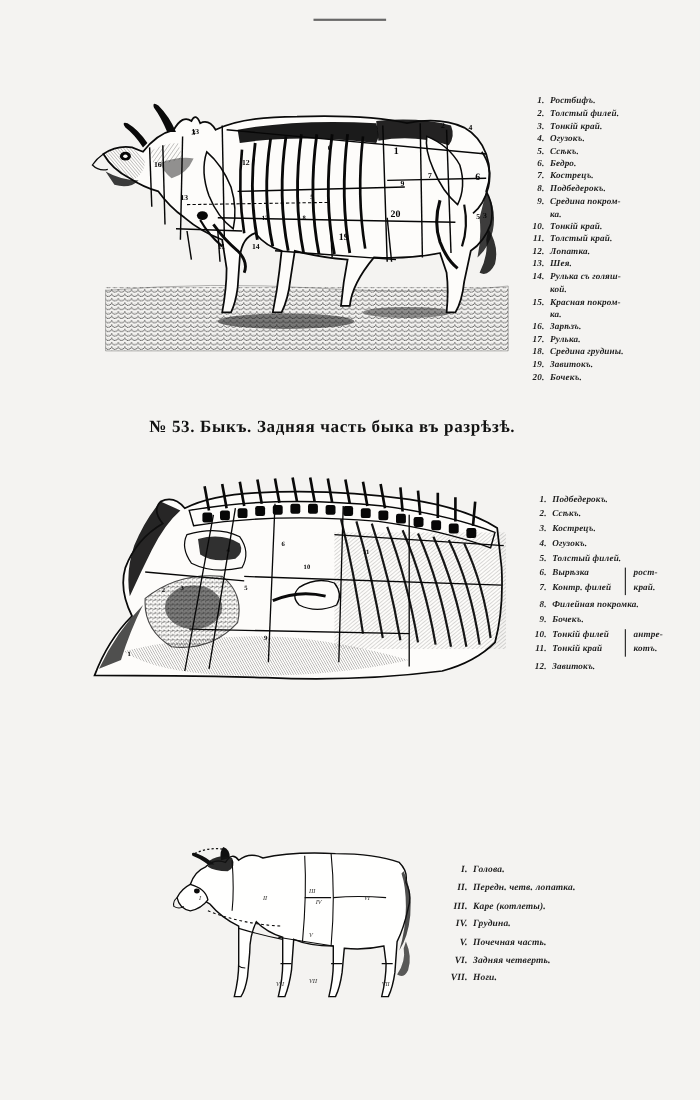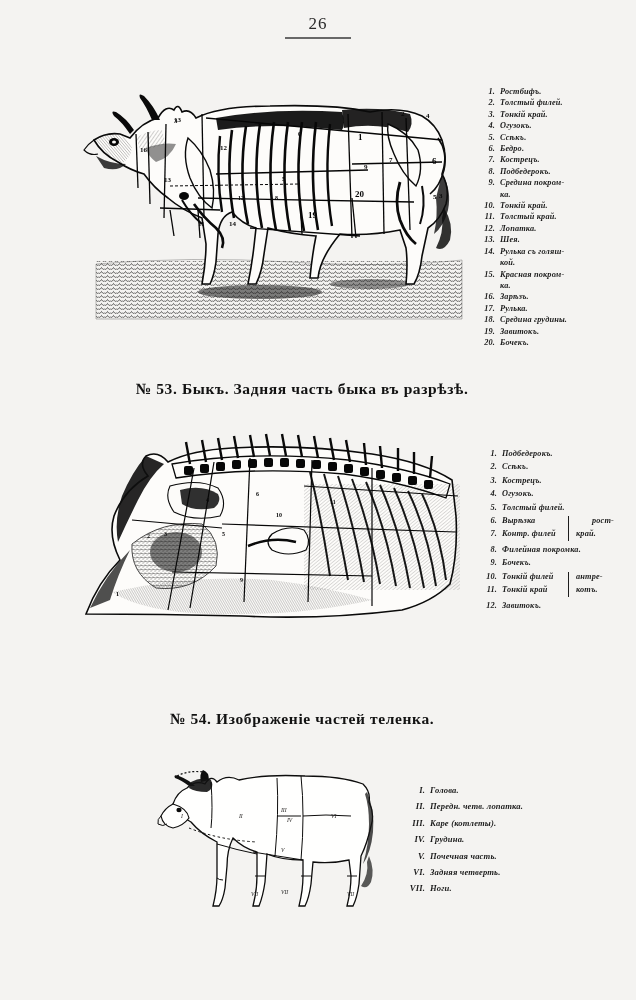--- a/index.html
+++ b/index.html
@@ -125,21 +125,20 @@
     font-style: italic;
     fill: #2b2b2b;
   }
 </style>
 </head>
 <body>
 
 <div class="page">
 
   <div class="page-header">
-    <div class="folio">26</div>
     <div class="header-rule"></div>
   </div>
 
   <div class="engraving" style="left:70px; top:78px;">
     <svg width="400" height="250" viewBox="0 0 400 250" xmlns="http://www.w3.org/2000/svg">
       <defs>
         <pattern id="hatchA" width="3" height="3" patternUnits="userSpaceOnUse" patternTransform="rotate(35)">
           <line x1="0" y1="0" x2="0" y2="3" stroke="#1a1a1a" stroke-width="0.8"></line>
         </pattern>
         <pattern id="hatchB" width="2.2" height="2.2" patternUnits="userSpaceOnUse" patternTransform="rotate(-40)">
@@ -480,21 +479,21 @@
     <div class="brace-group" style="margin-top:2px; height:28px;">
       <div class="row">
           <span class="num">6.</span>
           <span class="txt">Вырѣзка</span>
         </div>
       <div class="row" style="margin-top:2px;">
           <span class="num">7.</span>
           <span class="txt">Контр. филей</span>
         </div>
       <div class="brace-bar" style="top:1px; height:25px;"></div>
-      <div class="brace-label" style="top:0px;margin-left:16px;">рост-</div>
+      <div class="brace-label" style="top:0px;">рост-</div>
       <div class="brace-label" style="top:13px;">край.</div>
     </div>
 
     <div class="row" style="margin-top:1px;">
         <span class="num">8.</span>
         <span class="txt">Филейная покромка.</span>
       </div>
     <div class="row" style="margin-top:2px;">
         <span class="num">9.</span>
         <span class="txt">Бочекъ.</span>
@@ -513,21 +512,20 @@
       <div class="brace-label" style="top:0px;">антре-</div>
       <div class="brace-label" style="top:13px;">котъ.</div>
     </div>
 
     <div class="row" style="margin-top:1px;">
         <span class="num">12.</span>
         <span class="txt">Завитокъ.</span>
       </div>
   </div>
 
-  <div class="caption" style="top:710px;">№ 54. Изображеніе частей теленка.</div>
 
   <div class="engraving" style="left:155px; top:756px;">
     <svg width="230" height="160" viewBox="0 0 230 160" xmlns="http://www.w3.org/2000/svg">
 
       <path d="M18 48 Q22 36 32 32 Q40 24 50 28 Q56 18 62 26
                Q72 18 84 24 Q110 18 150 20 Q186 20 208 28
                Q216 36 214 46 Q220 58 216 70 Q212 88 206 100
                L204 128 Q202 142 198 150 L192 150 Q196 134 196 120
                L194 104 Q176 108 158 106 L156 128 Q154 142 150 150
                L144 150 Q148 134 148 120 L148 104

